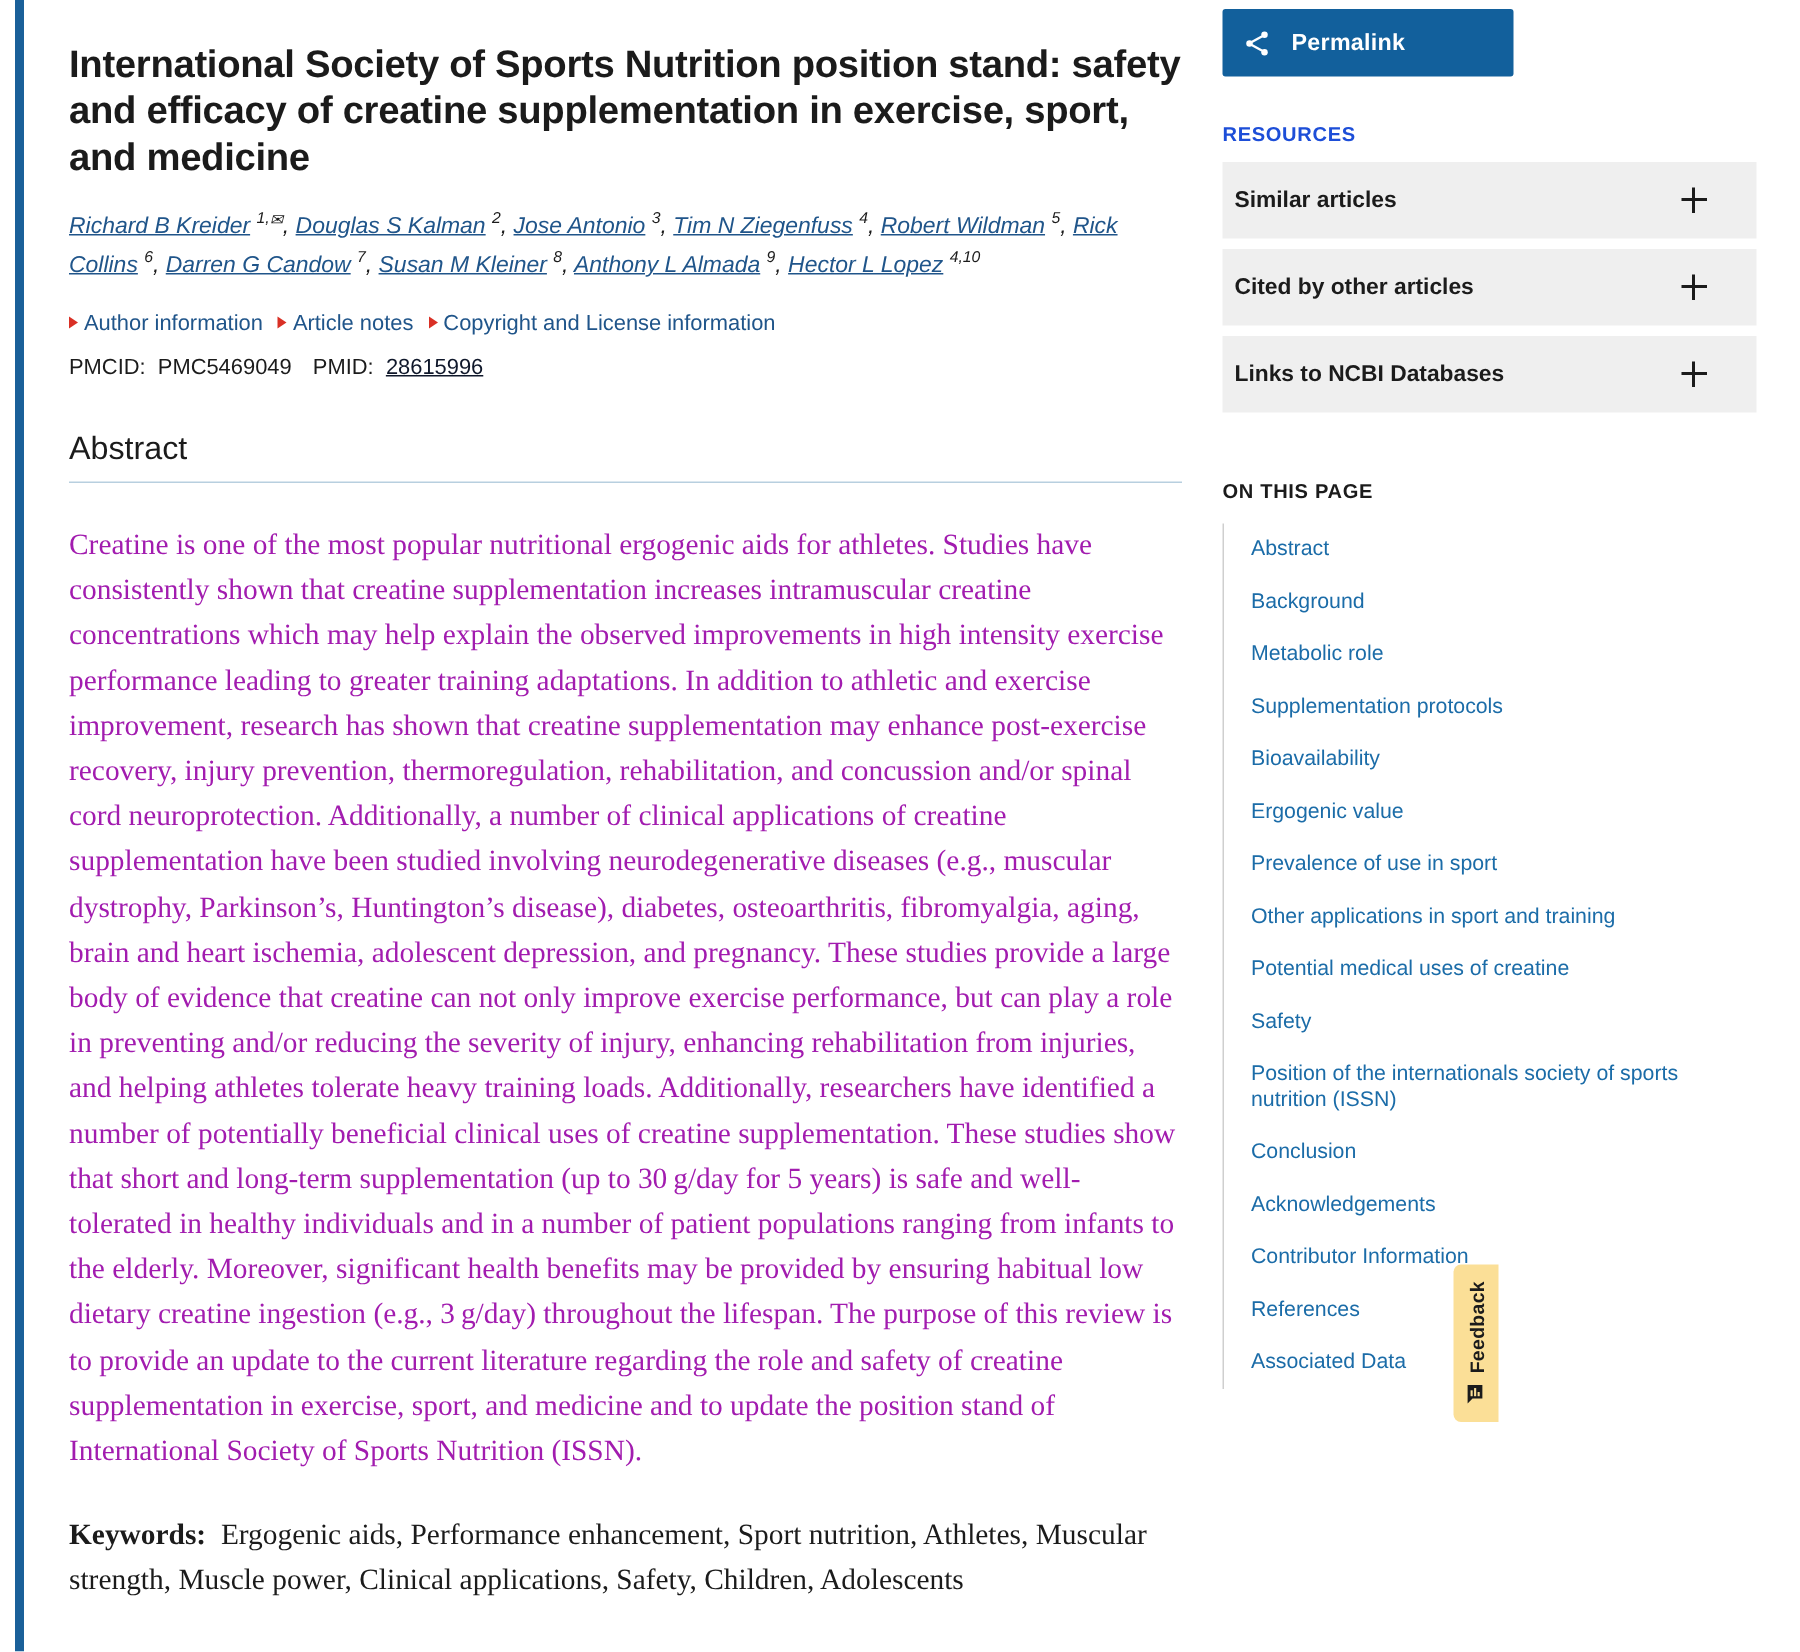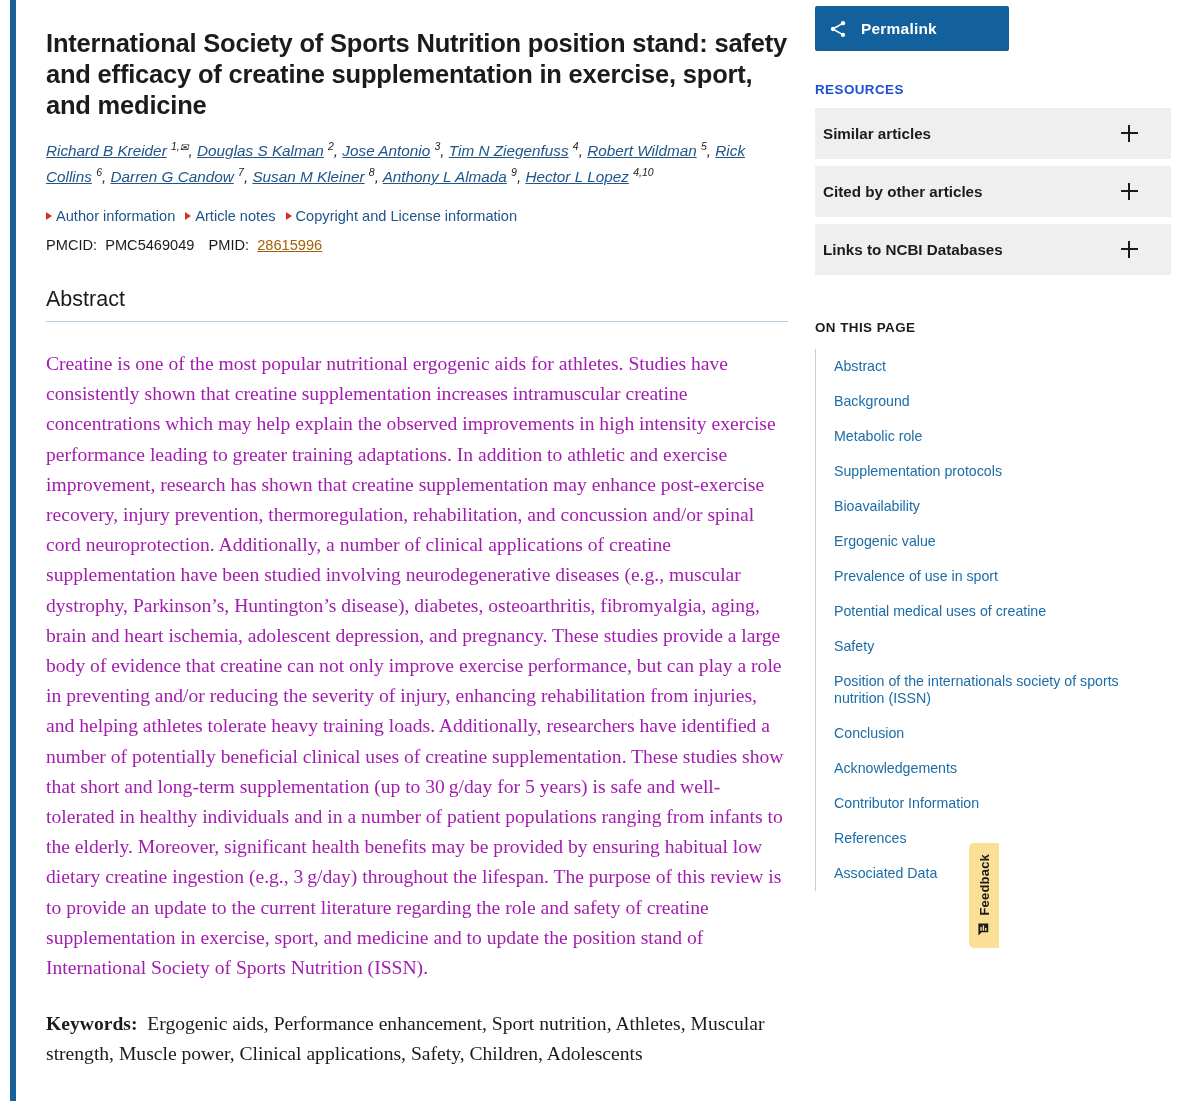--- a/index.html
+++ b/index.html
@@ -98,21 +98,21 @@
     vertical-align: 1px;
   }
 
   .ids {
     margin-top: 11px;
     font-family: "Liberation Sans", sans-serif;
     font-size: 14.6px;
     color: #1b1b1b;
   }
   .ids .pmid-link {
-    color: #a16207;
+    color: #0f172a;
     text-decoration: underline;
   }
   .ids .sep { display: inline-block; width: 6px; }
 
   .section-head {
     font-family: "Liberation Sans", sans-serif;
     font-size: 21.5px;
     font-weight: normal;
     color: #1b1b1b;
     margin: 0;
@@ -343,20 +343,21 @@
     <div class="onthispage-heading">ON THIS PAGE</div>
 
     <nav class="toc" id="toc-list">
         <a href="#" class="toc-item">Abstract</a>
         <a href="#" class="toc-item">Background</a>
         <a href="#" class="toc-item">Metabolic role</a>
         <a href="#" class="toc-item">Supplementation protocols</a>
         <a href="#" class="toc-item">Bioavailability</a>
         <a href="#" class="toc-item">Ergogenic value</a>
         <a href="#" class="toc-item">Prevalence of use in sport</a>
+        <a href="#" class="toc-item">Other applications in sport and training</a>
         <a href="#" class="toc-item">Potential medical uses of creatine</a>
         <a href="#" class="toc-item">Safety</a>
         <a href="#" class="toc-item">Position of the internationals society of sports nutrition (ISSN)</a>
         <a href="#" class="toc-item">Conclusion</a>
         <a href="#" class="toc-item">Acknowledgements</a>
         <a href="#" class="toc-item">Contributor Information</a>
         <a href="#" class="toc-item">References</a>
         <a href="#" class="toc-item">Associated Data</a>
       </nav>
   </div>

